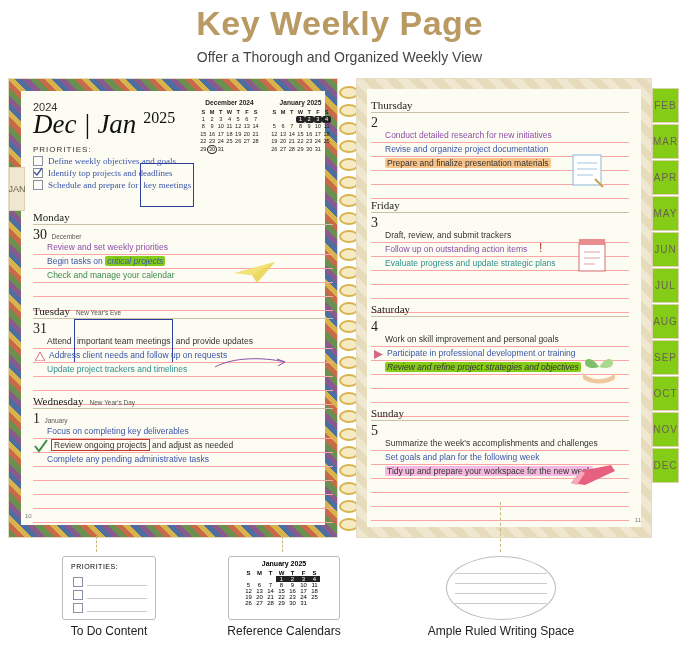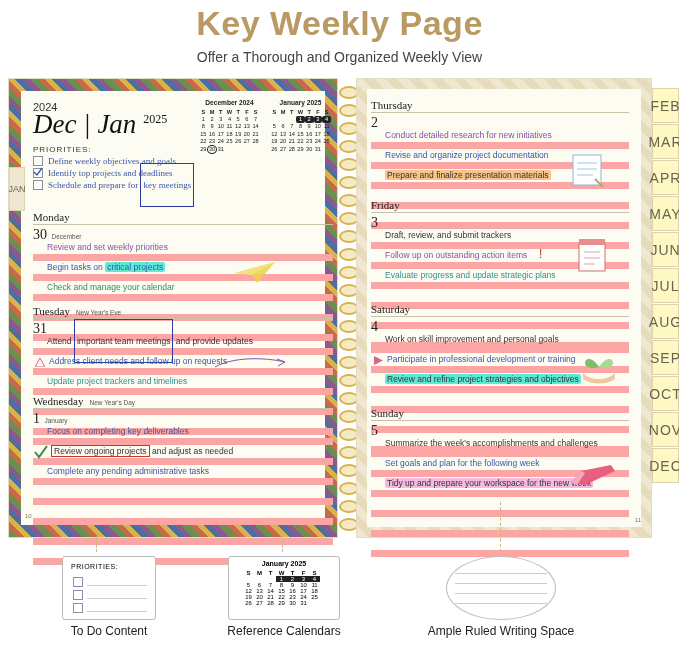--- a/index.html
+++ b/index.html
@@ -23,21 +23,21 @@
     background:
       linear-gradient(#fdfcf2,#fdfcf2) padding-box,
       repeating-linear-gradient(45deg,#efe7cf 0 8px,#e6dcbc 8px 16px) border-box;}
 
   
   .spiral{position:absolute;left:330px;top:0;width:18px;height:460px;}
   .spiral i{position:absolute;left:1px;width:16px;height:9px;border:2px solid #d8b24a;border-radius:50%;background:#f6eac2;}
 
   
   .tabs{position:absolute;left:644px;top:10px;width:27px;}
-  .tab{height:33px;margin-bottom:1px;background:#fef9c3;border:1px solid #ddd2ae;display:flex;align-items:center;justify-content:center;font-size:14px;color:#6b6250;letter-spacing:1px;}
+  .tab{height:33px;margin-bottom:1px;background:#84cc16;border:1px solid #ddd2ae;display:flex;align-items:center;justify-content:center;font-size:10px;color:#6b6250;letter-spacing:1px;}
   .tabJ{position:absolute;left:0px;top:88px;width:14px;height:42px;background:#efe7d0;border:1px solid #ddd2ae;display:flex;align-items:center;justify-content:center;font-size:9px;color:#6b6250;z-index:5;}
 
   
   .lp{position:absolute;left:22px;top:14px;width:300px;height:430px;}
   .yr{position:absolute;left:2px;top:8px;font-size:11px;color:#333;}
   .bigdate{position:absolute;left:2px;top:16px;font-family:"Liberation Serif",serif;font-size:27px;font-style:italic;color:#111;}
 
   .minis{position:absolute;left:168px;top:6px;display:flex;gap:10px;}
   .mini{font-size:5.6px;color:#222;line-height:1.32;}
   .mini .mt{font-weight:bold;font-size:6.6px;text-align:center;margin-bottom:1px;}
@@ -52,25 +52,25 @@
   .prio .row{display:flex;align-items:center;gap:5px;margin-top:2px;}
   .box{width:8px;height:8px;border:1px solid #8a8fa8;display:inline-block;flex:none;}
   .ptxt{font-size:9px;color:#4a5a86;font-family:"Liberation Serif",serif;}
 
   .day{position:absolute;left:2px;width:300px;}
   .dayhdr{border-bottom:1px solid #c9c2a8;padding-bottom:1px;display:flex;align-items:baseline;gap:6px;}
   .dayname{font-family:"Liberation Serif",serif;font-size:11px;color:#222;}
   .holi{font-size:6.5px;color:#555;}
   .daynum{font-family:"Liberation Serif",serif;font-size:14px;color:#222;}
   .mon{font-size:6.5px;color:#555;}
-  .lines div{border-bottom:7px solid #fca5a5;height:13px;position:relative;}
+  .lines div{border-bottom:1px solid #fca5a5;height:13px;position:relative;}
   .hw{position:absolute;left:14px;top:1px;font-size:8.5px;white-space:nowrap;}
   .numcol{position:absolute;left:0;top:14px;}
 
-  .hi-y{background:#5eead4;padding:0 2px;border-radius:2px;}
+  .hi-y{background:#84cc16;padding:0 2px;border-radius:2px;font-style:italic;}
   .hi-p{background:#f5b8e0;padding:0 2px;border-radius:2px;}
   .hi-o{background:#f8c48a;padding:0 2px;border-radius:2px;}
   .box-r{border:1px solid #c0392b;padding:0 2px;}
   .box-b{border:1px solid #2c3e9e;padding:16px 2px;}
 
   .c-blue{color:#3a55a8;} .c-purple{color:#8a4fa8;} .c-green{color:#3d8a4f;}
   .c-teal{color:#2f8f8f;} .c-dark{color:#333;}
 
   .pg{position:absolute;bottom:4px;font-size:6px;color:#777;}
 
@@ -102,21 +102,21 @@
 <div class="spread">
 
   <div class="page left">
     <div class="floral"></div>
     <div class="tabJ">JAN</div>
 
     <div class="lp">
       <div class="yr">2024</div>
       <div class="bigdate">
         <span>Dec | Jan</span>
-        <span style="font-size:12px;font-style:normal;vertical-align:super;">2025</span>
+        <span style="font-size:16px;font-style:normal;vertical-align:super;">2025</span>
       </div>
 
       <div class="minis">
         <div class="mini">
           <div class="mt">December 2024</div>
           <table>
             <tbody>
                 <tr>
                   <th>S</th>
                   <th>M</th>

